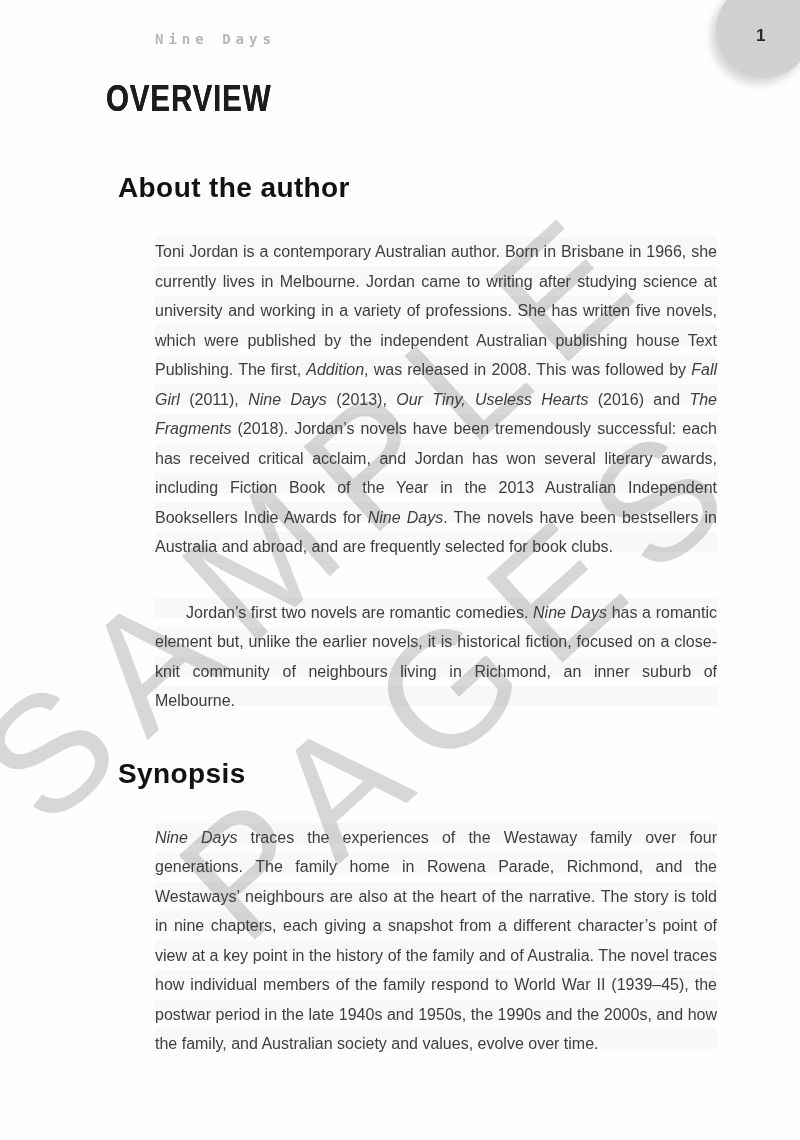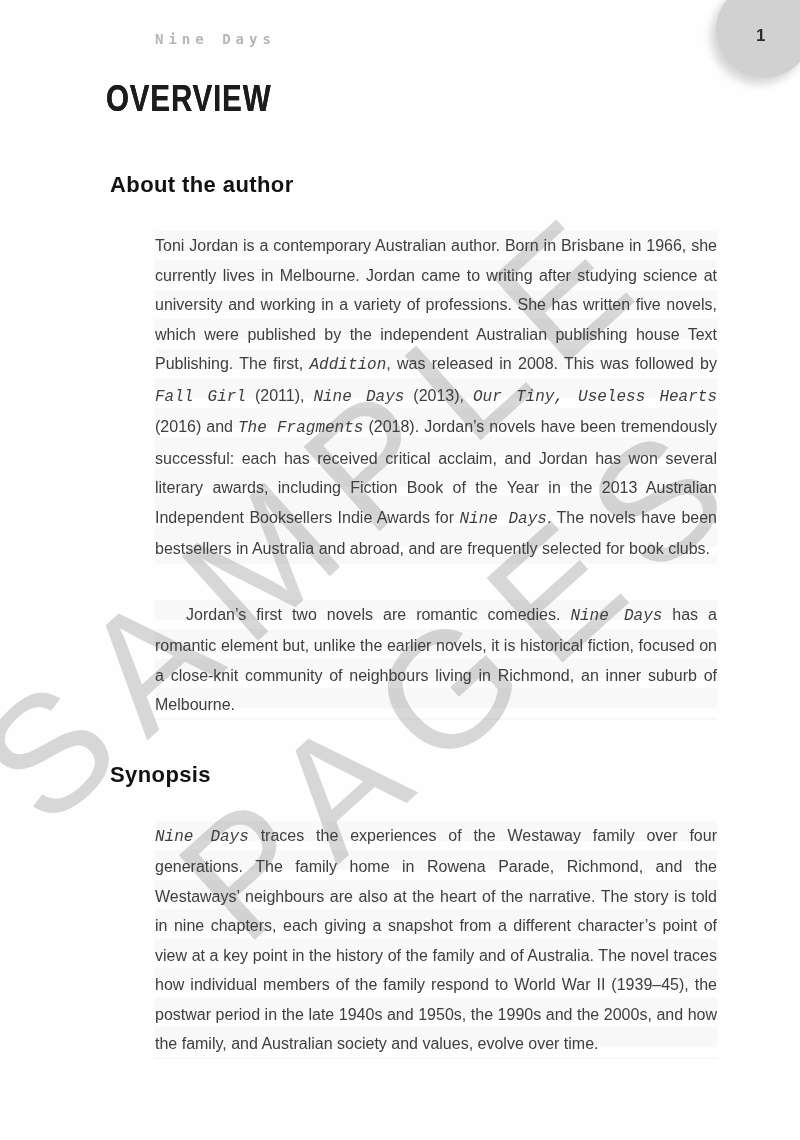--- a/index.html
+++ b/index.html
@@ -71,43 +71,43 @@
     margin:0;
     font-size:37px;
     font-weight:700;
     letter-spacing:1px;
     color:#1c1c1c;
     transform:scaleX(0.8);
     transform-origin:left center;
     text-shadow:0 0 0.5px #1c1c1c;
   }
   h2.section-heading {
-    margin:4px;
-    font-size:22px;
+    margin:12px;
+    font-size:28px;
     font-weight:700;
     letter-spacing:0.4px;
     color:#121212;
   }
   h2.first { margin-top:52px; }
   h2.later { margin-top:42px; }
   p.body-para {
     margin:0 0 0 49px;
     font-size:16px;
     line-height:29.5px;
     text-align:justify;
     color:#3e3e3e;
     
     background:repeating-linear-gradient(
       to bottom,
       rgba(0,0,0,0.022) 0px, rgba(0,0,0,0.022) 20px,
       rgba(0,0,0,0) 20px, rgba(0,0,0,0) 29.5px);
   }
   p.body-para.after-heading { margin-top:33px; }
   p.body-para.indent { text-indent:31px;margin-top:36px; }
-  p.body-para i { font-style:italic;font-family:Liberation Mono, monospace; }
+  p.body-para i { font-style:italic; }
 </style>
 </head>
 <body>
 
 <div class="page">
 
   <div class="watermark">
     <div class="wline">SAMPLE</div>
     <div class="wline">PAGES</div>
   </div>

